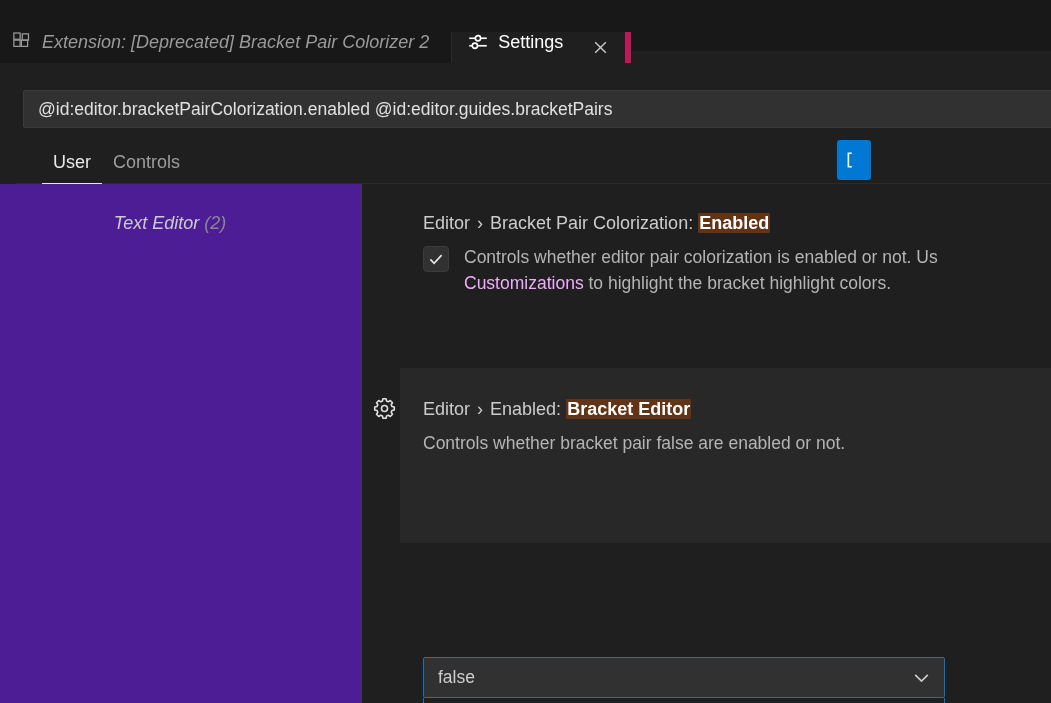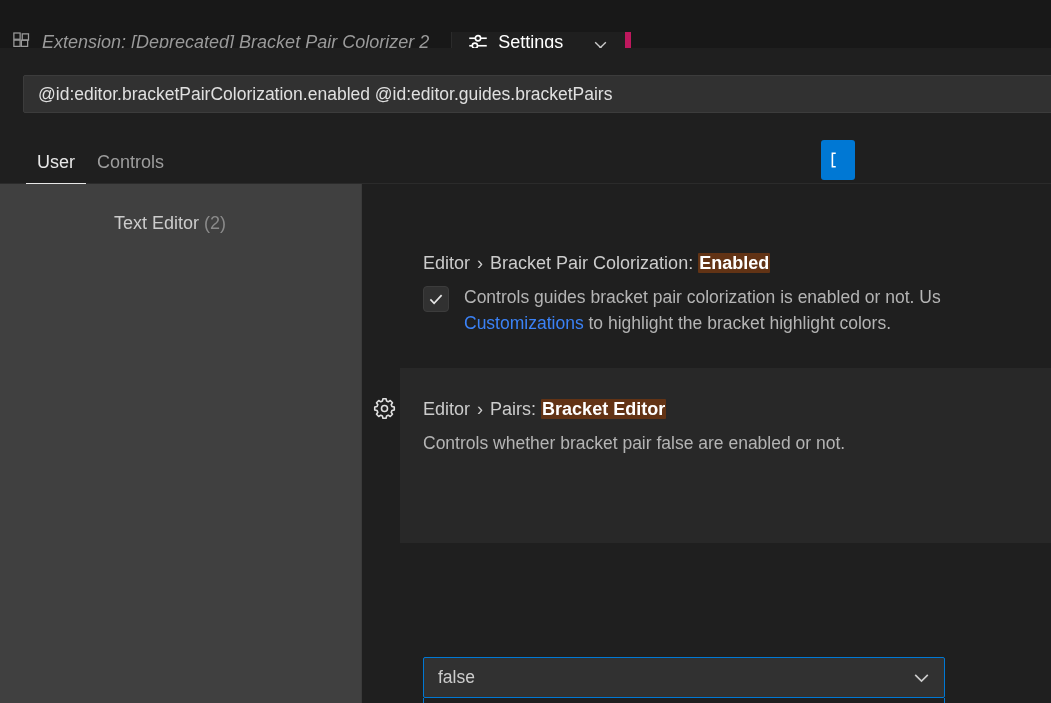--- a/index.html
+++ b/index.html
@@ -81,21 +81,21 @@
     color: #cccccc;
   }
   .tabbar-rest {
     flex: 1 1 auto;
     background: #181818;
   }
 
   
   .searchrow {
     position: absolute;
-    left: 0; top: 48px;
+    left: 0; top: 63px;
     width: 1051px;
     height: 83px;
     background: #1f1f1f;
   }
   .searchbox {
     position: absolute;
     left: 23px;
     top: 27px;
     width: 1050px;
     height: 38px;
@@ -109,21 +109,21 @@
     font-size: 17.5px;
     color: #e0e0e0;
     white-space: nowrap;
     overflow: hidden;
     cursor: text;
   }
 
   
   .scoperow {
     position: absolute;
-    left: 0; top: 134px;
+    left: 16px; top: 134px;
     width: 847px;
     height: 50px;
     background: #1f1f1f;
   }
   .scope-tabs {
     position: absolute;
     left: 26px;
     top: 0;
     display: flex;
     align-items: flex-end;
@@ -170,21 +170,22 @@
     left: 0; top: 184px;
     width: 1051px;
     height: 519px;
     background: #1f1f1f;
   }
   .toc {
     position: absolute;
     left: 0; top: 0;
     width: 361px;
     height: 519px;
-    background: #404040;
+    background: #4c1d95;
+    font-style: italic;
   }
   .toc-divider {
     position: absolute;
     left: 361px;
     top: 0;
     width: 1px;
     height: 519px;
     background: #3a3a3a;
   }
   .toc-item {
@@ -214,21 +215,20 @@
   .setting {
     position: absolute;
     box-sizing: border-box;
   }
   .setting-1 {
     left: 0;
     top: 29px;
     width: 689px;
     padding-left: 61px;
     padding-right: 12px;
-    margin-top: 40px;
   }
   .setting-title {
     font-size: 18px;
     color: #cccccc;
     white-space: nowrap;
     font-weight: normal;
   }
   .setting-title .crumb { color: #cccccc; }
   .setting-title .chev { color: #cccccc; padding: 0 2px; }
   .setting-title .leaf {
@@ -242,21 +242,21 @@
     padding: 0 1px;
   }
   .setting-desc {
     margin-top: 11px;
     font-size: 17.5px;
     line-height: 1.46;
     color: #b4b4b4;
     white-space: nowrap;
   }
   .setting-desc .link {
-    color: #3b82f6;
+    color: #f0abfc;
     cursor: pointer;
   }
   .desc-with-check {
     position: relative;
     padding-left: 41px;
   }
   .checkbox {
     position: absolute;
     left: 0;
     top: 1px;
@@ -426,41 +426,41 @@
           <span class="chev">›</span>
           <span class="crumb">Bracket Pair Colorization:</span>
           <span class="leaf hl">Enabled</span>
         </div>
         <div class="setting-desc desc-with-check">
           <span class="checkbox">
             <svg width="18" height="18" viewBox="0 0 16 16">
               <polyline points="3,8.4 6.3,11.8 13,4.6" fill="none" stroke="#e6e6e6" stroke-width="1.5"></polyline>
             </svg>
           </span>
-          <span>Controls guides bracket pair colorization is enabled or not. Us</span>
+          <span>Controls whether editor pair colorization is enabled or not. Us</span>
           <br>
           <span class="link">Customizations</span><span> to highlight the bracket highlight colors.</span>
         </div>
       </div>
 
       <div class="setting-2-wrap">
         <div class="setting-2-bg"></div>
 
         <div class="gear-slot">
           <svg width="23" height="23" viewBox="0 0 16 16">
             <path d="M8 1.2 L9.1 1.2 L9.45 2.85 L10.6 3.35 L12.0 2.45 L13.55 4.0 L12.65 5.4 L13.15 6.55 L14.8 6.9 L14.8 9.1 L13.15 9.45 L12.65 10.6 L13.55 12.0 L12.0 13.55 L10.6 12.65 L9.45 13.15 L9.1 14.8 L6.9 14.8 L6.55 13.15 L5.4 12.65 L4.0 13.55 L2.45 12.0 L3.35 10.6 L2.85 9.45 L1.2 9.1 L1.2 6.9 L2.85 6.55 L3.35 5.4 L2.45 4.0 L4.0 2.45 L5.4 3.35 L6.55 2.85 L6.9 1.2 Z" fill="none" stroke="#e0e0e0" stroke-width="1.1" stroke-linejoin="round"></path>
             <circle cx="8" cy="8" r="2.1" fill="none" stroke="#e0e0e0" stroke-width="1.1"></circle>
           </svg>
         </div>
 
         <div class="setting-2-content">
           <div class="setting-title">
             <span class="crumb">Editor</span>
             <span class="chev">›</span>
-            <span class="crumb">Pairs:</span>
+            <span class="crumb">Enabled:</span>
             <span class="leaf hl">Bracket Editor</span>
           </div>
           <div class="setting-desc">Controls whether bracket pair false are enabled or not.</div>
         </div>
 
         <div class="select-box">
           <span>false</span>
           <span>
             <svg width="21" height="21" viewBox="0 0 16 16">
               <polyline points="3.2,6 8,10.8 12.8,6" fill="none" stroke="#cccccc" stroke-width="1.25"></polyline>

